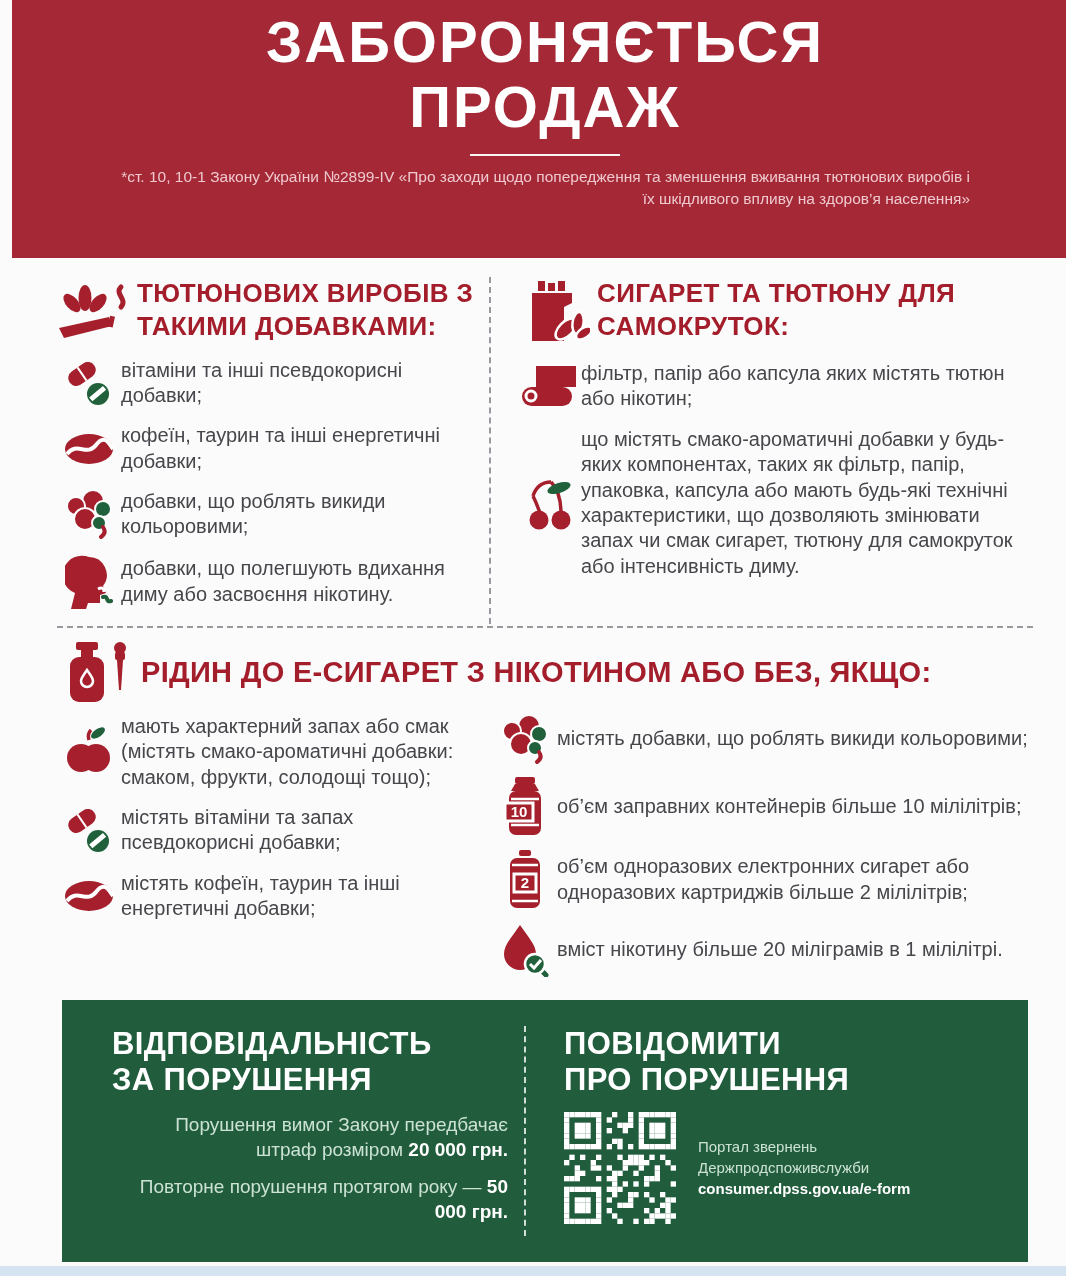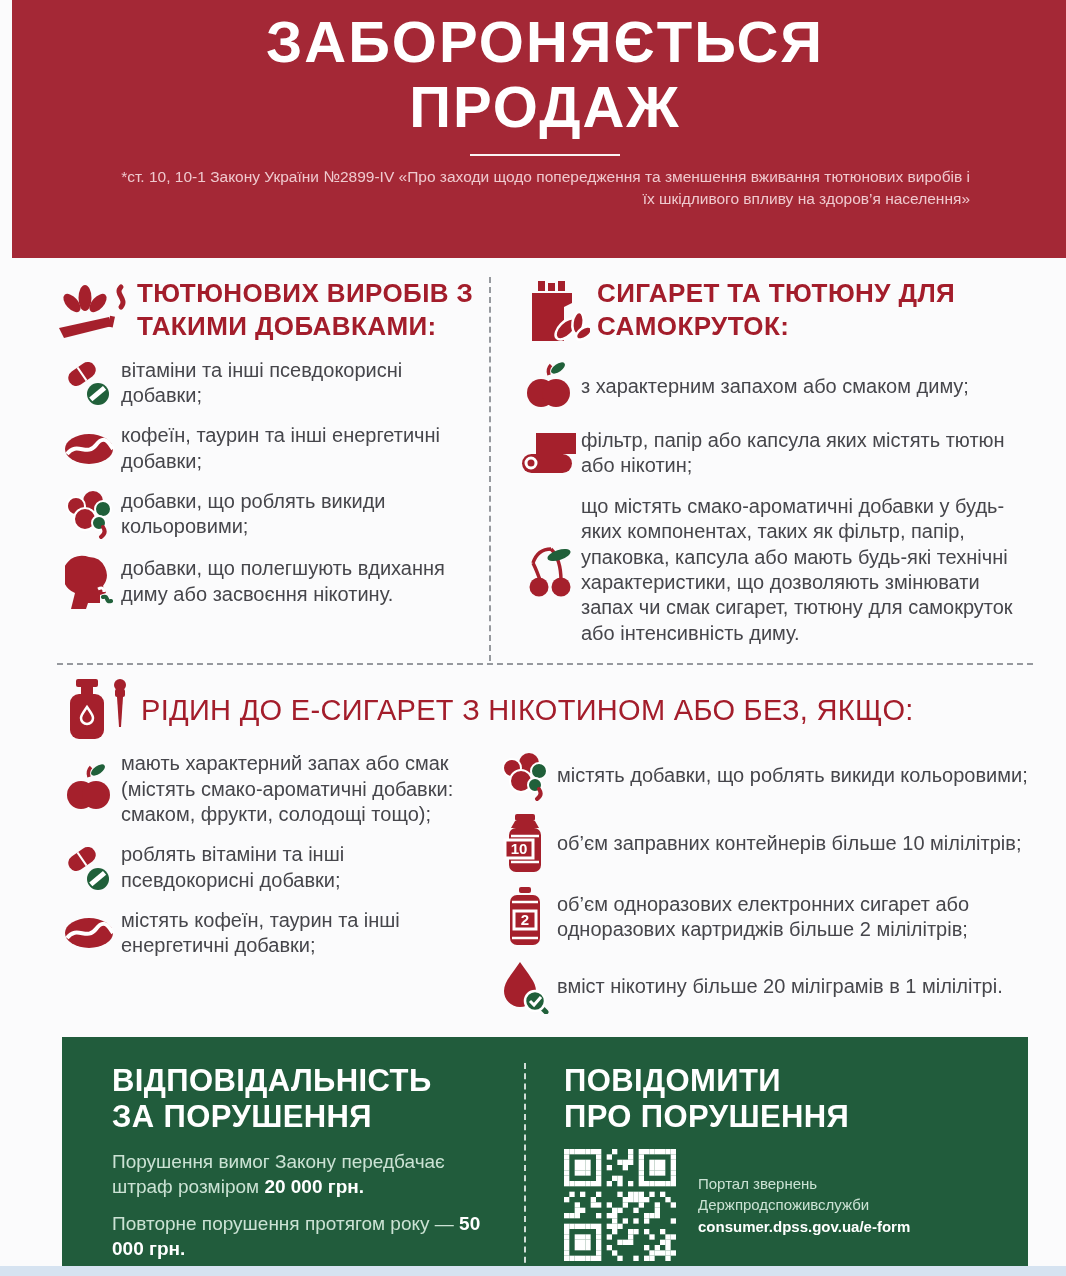--- a/index.html
+++ b/index.html
@@ -23,34 +23,34 @@
   .sec-title{font-size:26px;font-weight:800;color:#a31d2b;line-height:1.28;letter-spacing:.4px;}
 
   .item{display:flex;align-items:center;margin-bottom:15px;}
   .icon-slot{flex:0 0 64px;display:flex;justify-content:center;align-items:center;}
   .item-text{font-size:20px;color:#46464b;line-height:1.27;}
 
   .hr-dashed{border:none;border-top:2px dashed #96999e;margin:2px 45px 14px;}
 
   .liquids-header{display:flex;align-items:center;padding:0 45px;margin-bottom:10px;}
   .liquids-header .icon-slot{flex:0 0 84px;}
-  .liquids-title{font-size:29px;font-weight:400;color:#a31d2b;letter-spacing:.3px;line-height:1.2;}
+  .liquids-title{font-size:29px;font-weight:700;color:#a31d2b;letter-spacing:.3px;line-height:1.2;}
   .liquids-cols{display:flex;padding:0 45px;}
   .liq-left{width:432px;box-sizing:border-box;padding-right:8px;}
   .liq-right{flex:1;box-sizing:border-box;padding-left:4px;}
   .liq-right .item{margin-bottom:13px;}
 
   
   .green-box{margin:10px auto 0;width:966px;background:#215c3c;display:flex;
     box-sizing:border-box;padding:26px 36px 26px 50px;color:#fff;}
   .f-left{width:412px;box-sizing:border-box;padding-right:16px;}
   .f-right{flex:1;box-sizing:border-box;padding-left:38px;border-left:2px dashed rgba(255,255,255,.8);}
   .green-box h2{margin:0 0 14px;font-size:31px;font-weight:800;line-height:1.16;letter-spacing:.4px;color:#fff;}
   .green-box h2 span{display:block;}
-  .f-para{font-size:19px;color:#cbe2d4;line-height:1.32;margin:0 0 12px;}
+  .f-para{font-size:19px;color:#cbe2d4;line-height:1.32;margin:0 0 12px;text-align:right;}
   .f-para b{color:#fff;font-weight:800;}
   .qr-row{display:flex;align-items:center;}
   .qr-holder{width:112px;height:112px;margin-right:22px;flex:0 0 112px;}
   .portal{font-size:15px;color:#cbe2d4;line-height:1.42;}
   .portal .url{color:#fff;font-weight:800;}
 
   .bottom-strip{position:absolute;left:0;right:0;bottom:0;height:10px;background:#d6e3f1;}
 
   svg{display:block;}
 </style>
@@ -144,31 +144,20 @@
             <rect x="34" y="0" width="7" height="10" fill="#a5202c"></rect>
             <path d="M8 12 h40 v10 l-8 4 v34 h-32 z" fill="#a5202c"></path>
             <ellipse cx="42" cy="48" rx="7" ry="13" fill="#a5202c" stroke="#fff" stroke-width="2.5" transform="rotate(45 42 48)"></ellipse>
             <ellipse cx="54" cy="42" rx="5.5" ry="11" fill="#a5202c" stroke="#fff" stroke-width="2.5" transform="rotate(8 54 42)"></ellipse>
             <ellipse cx="60" cy="52" rx="5" ry="9" fill="#a5202c" stroke="#fff" stroke-width="2.5" transform="rotate(55 60 52)"></ellipse>
           </svg>
         </span>
         <div class="sec-title">СИГАРЕТ ТА ТЮТЮНУ ДЛЯ САМОКРУТОК:</div>
       </div>
 
-      <div class="item">
-        <span class="icon-slot">
-          <svg width="50" height="52" viewBox="0 0 50 52">
-            <path d="M25 14 q-2 -6 2 -10" stroke="#a5202c" stroke-width="3.5" fill="none"></path>
-            <ellipse cx="34" cy="7" rx="8" ry="4" fill="#20603a" transform="rotate(-35 34 7)"></ellipse>
-            <circle cx="17" cy="32" r="14" fill="#a5202c"></circle>
-            <circle cx="32" cy="32" r="14" fill="#a5202c"></circle>
-          </svg>
-        </span>
-        <div class="item-text">з характерним запахом або смаком диму;</div>
-      </div>
 
       <div class="item">
         <span class="icon-slot">
           <svg width="58" height="44" viewBox="0 0 58 44">
             <rect x="16" y="2" width="40" height="21" fill="#a5202c"></rect>
             <rect x="2" y="23" width="50" height="19" rx="9.5" fill="#a5202c"></rect>
             <circle cx="11" cy="32" r="5" fill="none" stroke="#fff" stroke-width="3"></circle>
           </svg>
         </span>
         <div class="item-text">фільтр, папір або капсула яких містять тютюн або нікотин;</div>
@@ -227,21 +216,21 @@
           <span class="icon-slot">
             <svg width="48" height="48" viewBox="0 0 48 48">
               <g transform="rotate(-35 17 15)">
                 <rect x="2" y="7" width="30" height="16" rx="8" fill="#a5202c"></rect>
                 <line x1="17" y1="7" x2="17" y2="23" stroke="#fff" stroke-width="2"></line>
               </g>
               <circle cx="33" cy="35" r="11" fill="#20603a"></circle>
               <rect x="24" y="32" width="18" height="5" fill="#fff" transform="rotate(-40 33 35)"></rect>
             </svg>
           </span>
-          <div class="item-text">роблять вітаміни та інші псевдокорисні добавки;</div>
+          <div class="item-text">містять вітаміни та запах псевдокорисні добавки;</div>
         </div>
 
         <div class="item">
           <span class="icon-slot">
             <svg width="52" height="40" viewBox="0 0 52 40">
               <ellipse cx="26" cy="20" rx="24" ry="15" fill="#a5202c"></ellipse>
               <path d="M4 25 C14 12 24 28 33 16 S47 16 50 20" stroke="#fff" stroke-width="4" fill="none"></path>
             </svg>
           </span>
           <div class="item-text">містять кофеїн, таурин та інші енергетичні добавки;</div>

